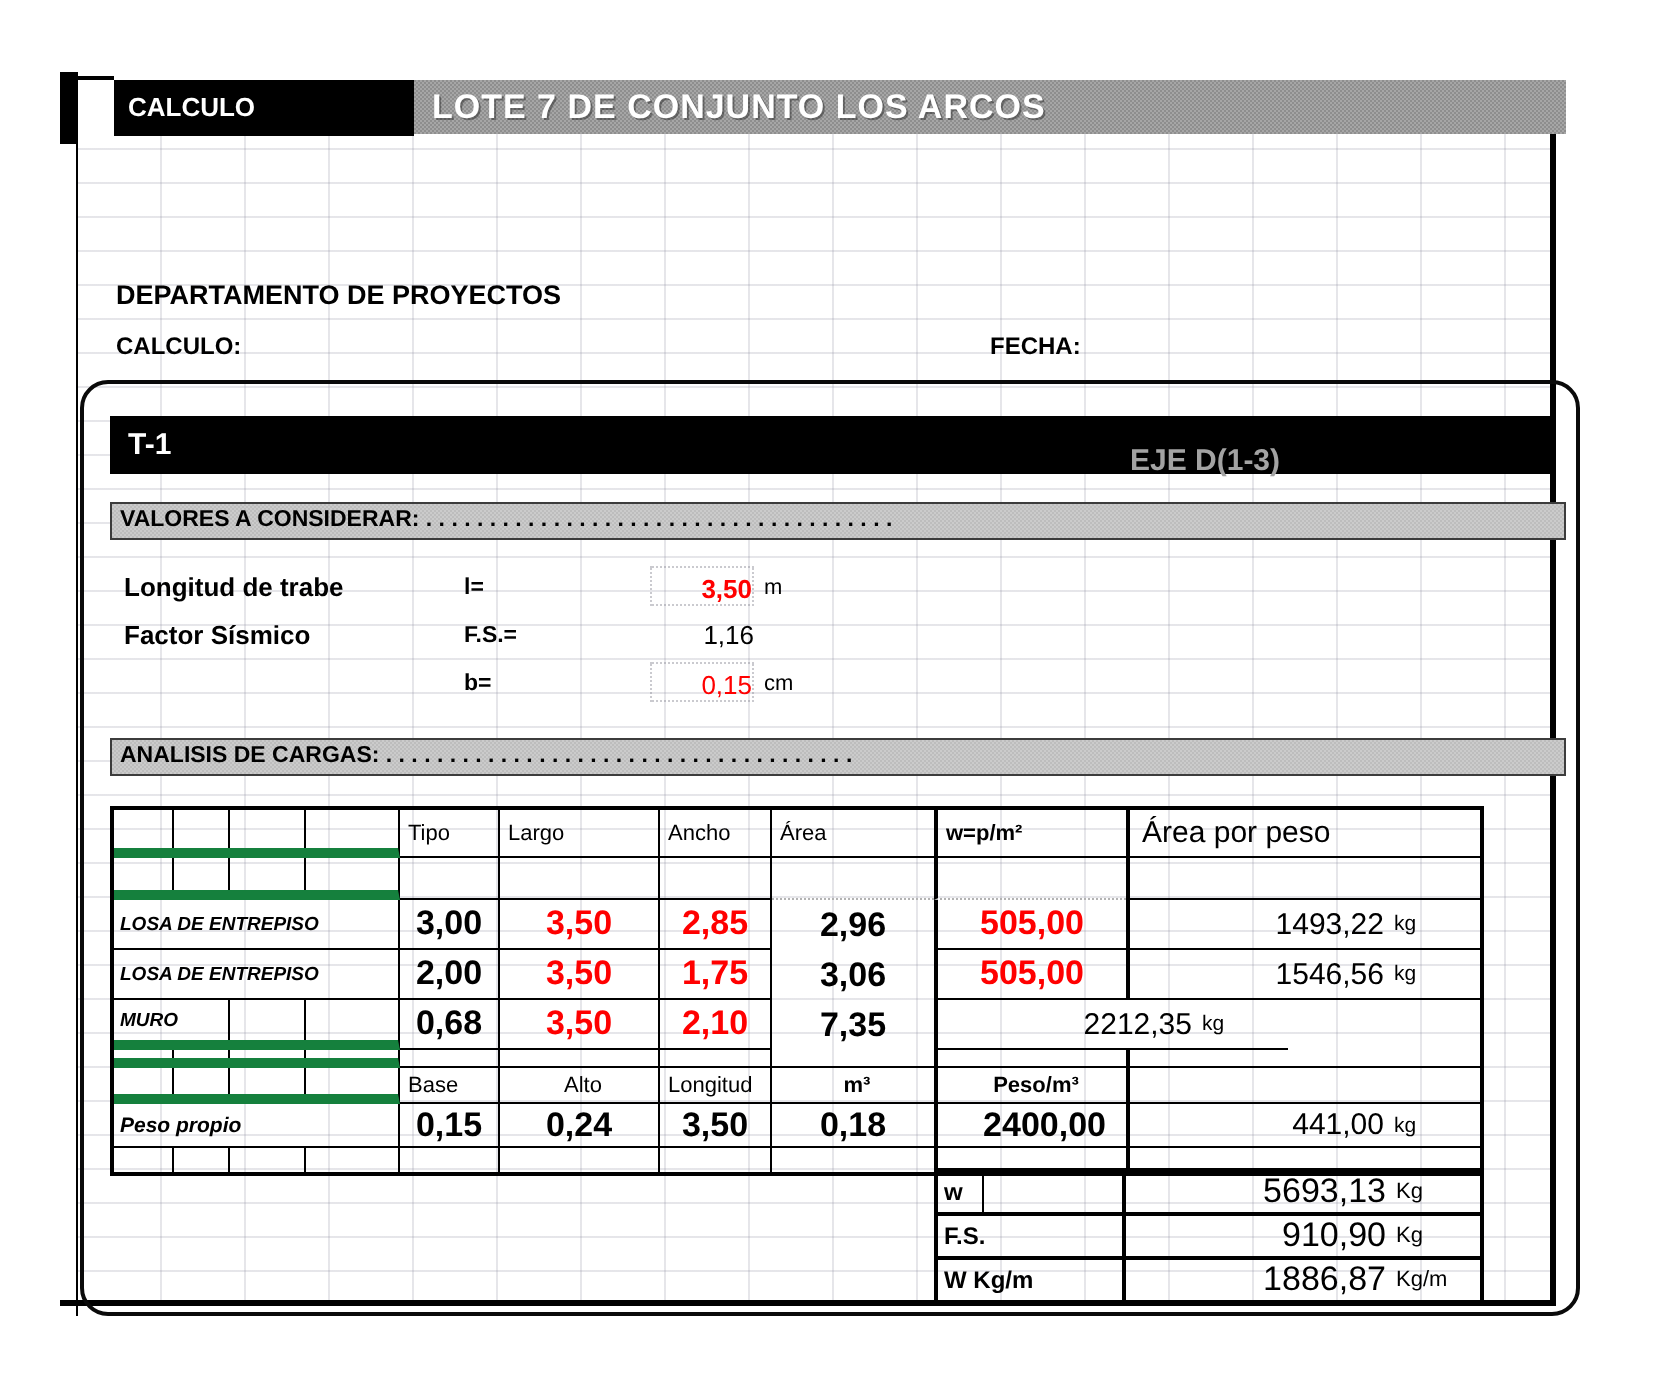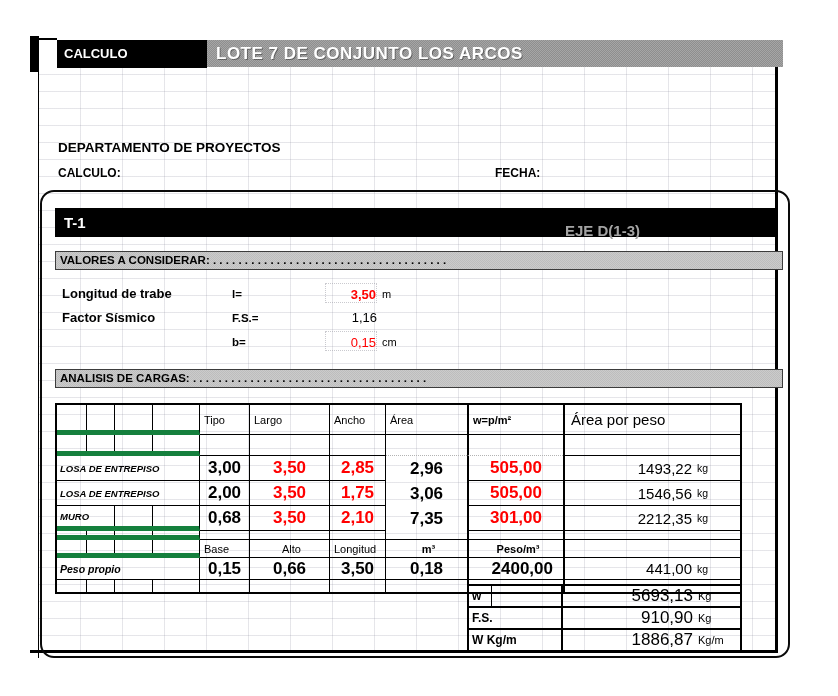--- a/index.html
+++ b/index.html
@@ -127,21 +127,21 @@
     <span class="vlabel"></span>
     <span class="vsym">b=</span>
     <span class="vval red" style="font-weight:normal;">0,15</span>
     <span class="vunit">cm</span>
   </div>
 
   <div class="section-bar analisis-bar">ANALISIS DE CARGAS: . . . . . . . . . . . . . . . . . . . . . . . . . . . . . . . . . . . . .</div>
 
   <div class="tbl">
 
-    <div class="trow" style="height:30px;">
+    <div class="trow" style="height:24px;">
       <div class="subcells">
         <div class="sc" style="width:30px;"></div>
           <div class="sc" style="width:28px;"></div>
         <div class="sc" style="width:39px;"></div>
           <div class="sc" style="width:46px;"></div>
       </div>
       <div class="c w-tipo hdr">Tipo</div>
       <div class="c w-largo hdr">Largo</div>
       <div class="c w-ancho hdr">Ancho</div>
       <div class="c w-area hdr noR">Área</div>
@@ -193,21 +193,20 @@
     <div class="trow" style="height:25px;">
       <div class="subcells">
         <div class="sc rowlabel" style="width:58px;display:flex;align-items:center;">MURO</div>
         <div class="sc" style="width:39px;"></div>
           <div class="sc" style="width:46px;"></div>
       </div>
       <div class="c w-tipo num">0,68</div>
       <div class="c w-largo num red">3,50</div>
       <div class="c w-ancho num red">2,10</div>
       <div class="c w-area num noR noB">7,35</div>
-      <div class="c w-w num red thickL noR">301,00</div>
       <div class="c w-res rescell thickL last">
         <span class="resval">2212,35</span>
         <span class="resunit">kg</span>
       </div>
     </div>
 
     <div class="trow" style="height:9px;">
       <div class="subcells">
         <div class="sc" style="width:30px;"></div>
           <div class="sc" style="width:28px;"></div>
@@ -233,21 +232,21 @@
       <div class="c w-largo hdr" style="justify-content:center;">Alto</div>
       <div class="c w-ancho hdr">Longitud</div>
       <div class="c w-area hdr hdr-bold noR" style="justify-content:center;">m³</div>
       <div class="c w-w hdr hdr-bold thickL noR" style="justify-content:center;">Peso/m³</div>
       <div class="c w-res thickL last"></div>
     </div>
 
     <div class="trow" style="height:22px;">
       <div class="c w-label rowlabel" style="font-size:10.5px;">Peso propio</div>
       <div class="c w-tipo num">0,15</div>
-      <div class="c w-largo num">0,66</div>
+      <div class="c w-largo num">0,24</div>
       <div class="c w-ancho num">3,50</div>
       <div class="c w-area num noR">0,18</div>
       <div class="c w-w num thickL noR" style="justify-content:flex-end;padding-right:10px;">2400,00</div>
       <div class="c w-res rescell thickL last">
         <span class="resval">441,00</span>
         <span class="resunit">kg</span>
       </div>
     </div>
 
     <div class="trow" style="height:12px;">

